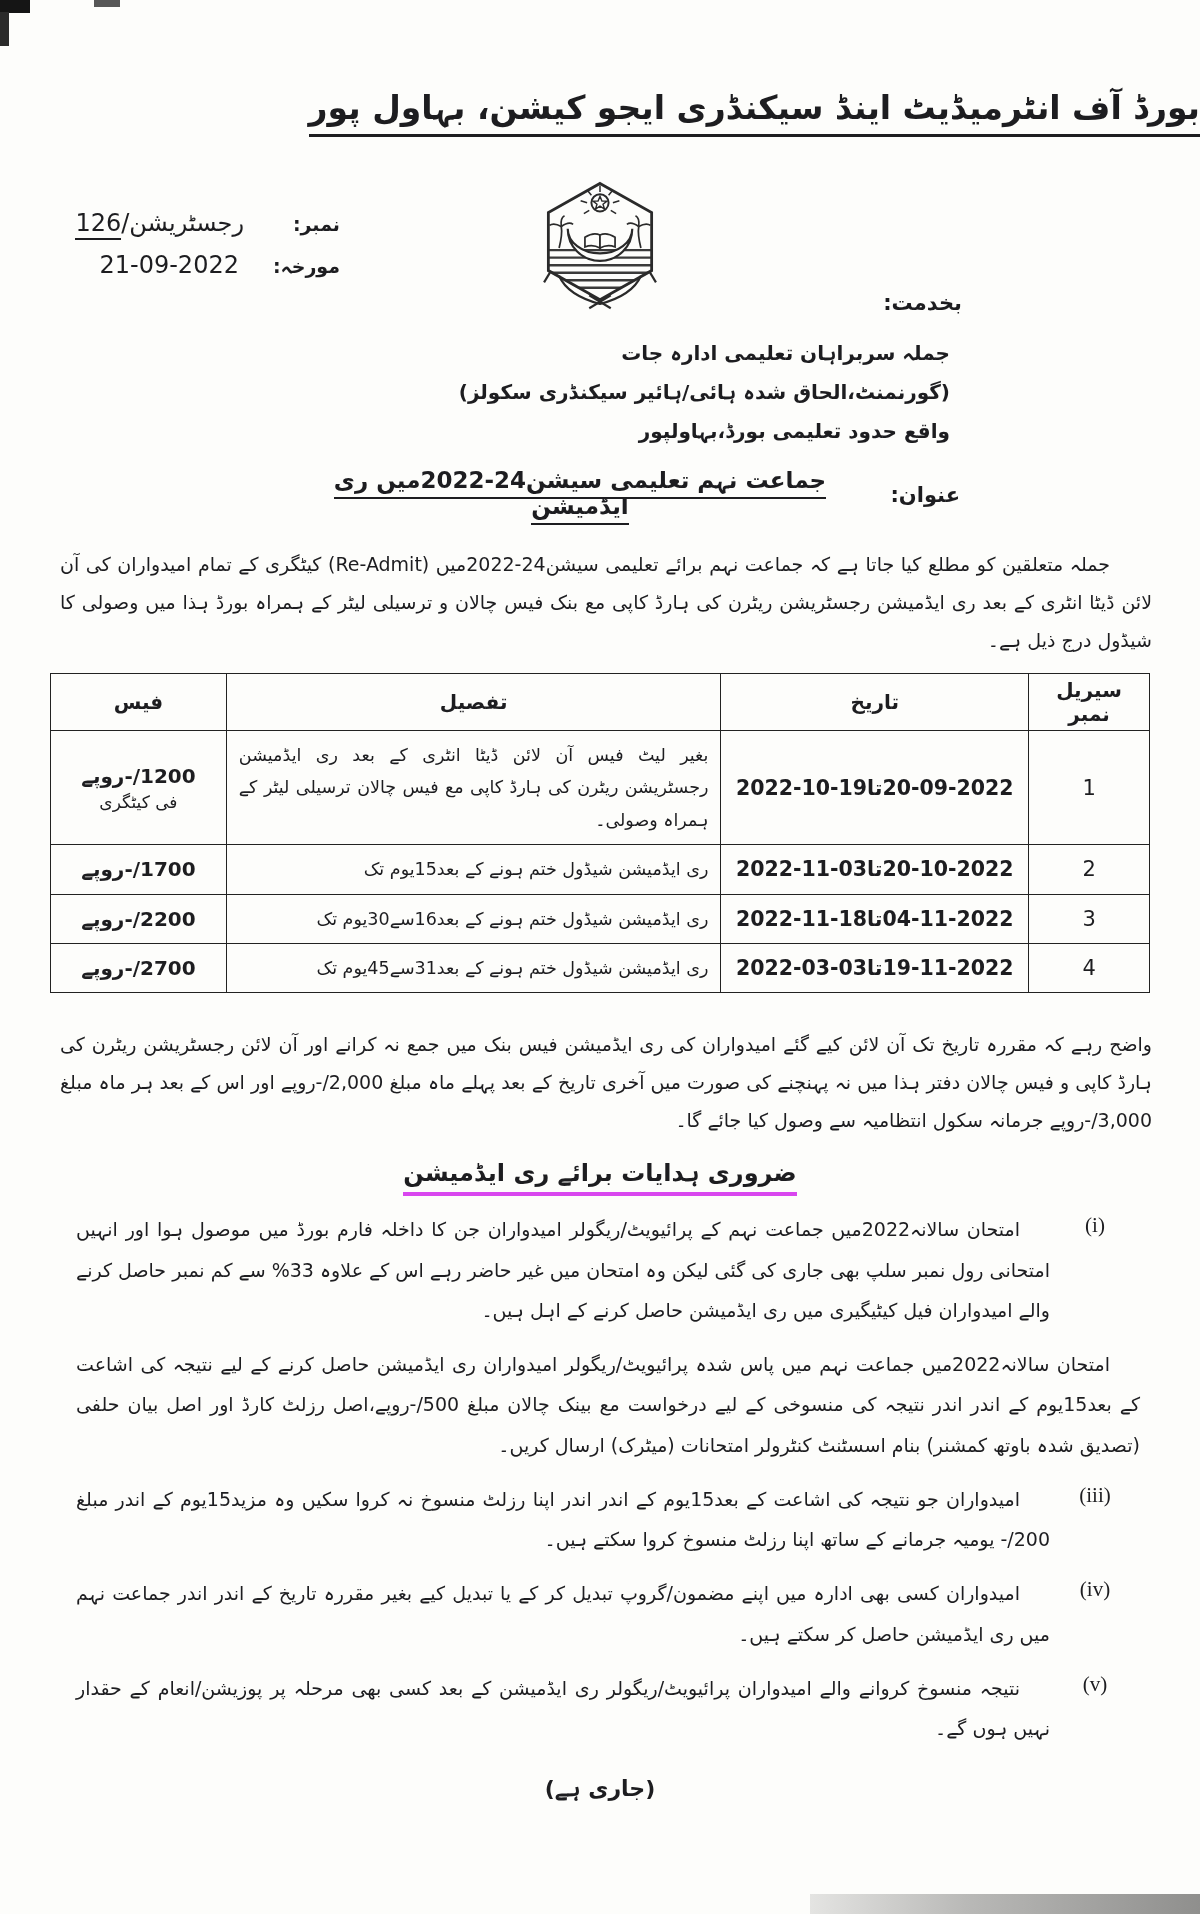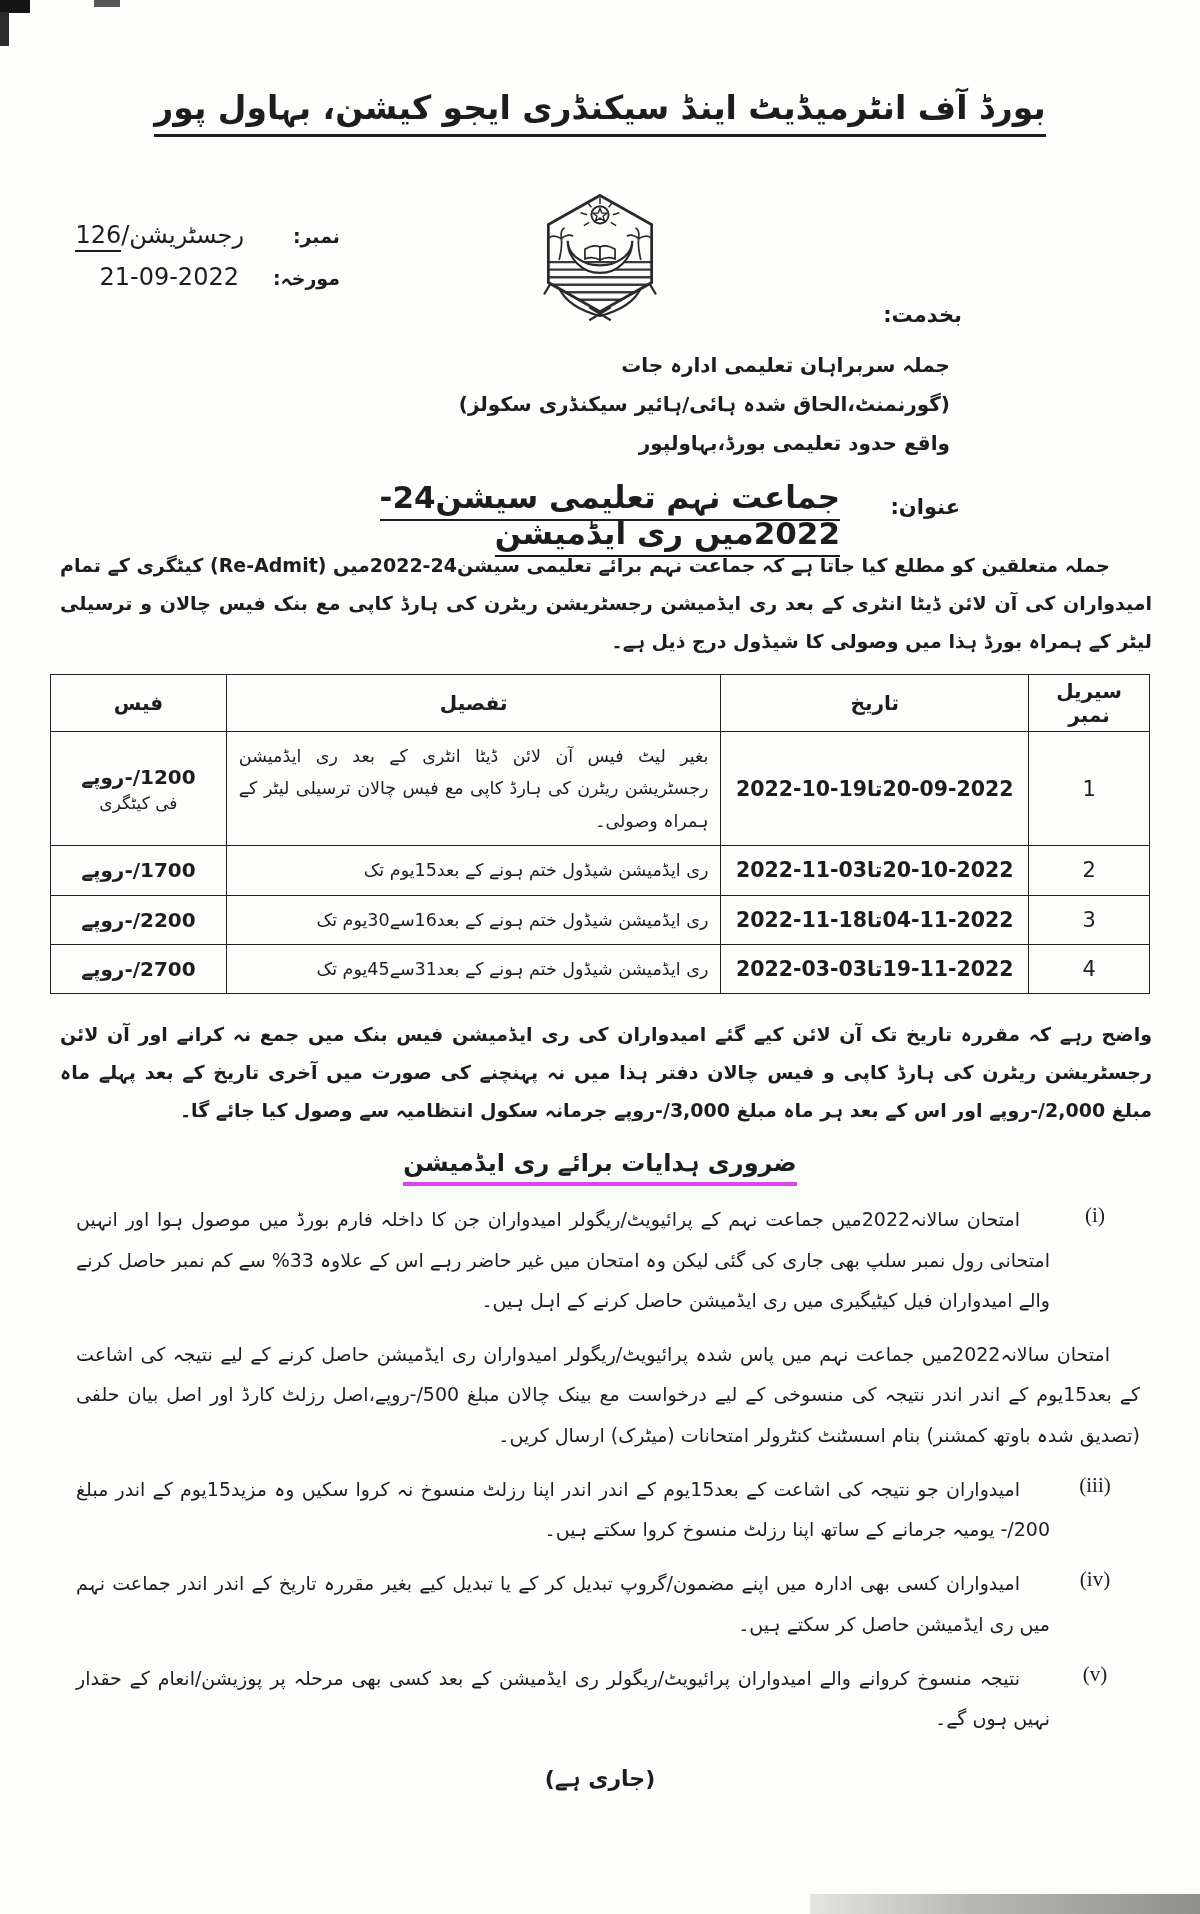--- a/index.html
+++ b/index.html
@@ -11,45 +11,45 @@
     padding-top:88px;
   }
   
   .mark-a { position:absolute; left:0; top:0; width:30px; height:13px; background:#151515; }
   .mark-a2 { position:absolute; left:0; top:12px; width:9px; height:34px; background:#2b2b2b; }
   .mark-b { position:absolute; left:94px; top:0; width:26px; height:7px; background:#3a3a3a; opacity:.85; }
   .scan-shadow { position:absolute; right:0; bottom:0; width:390px; height:20px;
                  background:linear-gradient(to left, #8f8f8d 0%, #b9b9b7 60%, #e4e4e2 100%); }
 
   
-  h1.doc-title { text-align:center; font-size:33px; font-weight:bold; letter-spacing:0; margin-bottom:32px; }
+  h1.doc-title { text-align:right; font-size:33px; font-weight:bold; letter-spacing:0; margin-bottom:20px; }
   h1.doc-title .u3 { border-bottom:3px solid #1d1d20; padding-bottom:7px; }
 
   
   .meta-row { position:relative; height:172px; }
   .meta-left { position:absolute; right:860px; left:90px; top:62px; font-size:19px; }
   .meta-line { display:flex; direction:rtl; justify-content:flex-start; gap:34px; margin-bottom:14px; align-items:baseline; }
   .meta-label { font-weight:bold; min-width:62px; }
   .meta-value { font-size:24px; }
   .u { border-bottom:2px solid #1d1d20; padding-bottom:1px; }
   .logo-wrap { position:absolute; left:50%; transform:translateX(-50%); top:30px; width:150px; height:142px; }
   .logo-wrap svg { width:100%; height:100%; }
   .addressee-label { position:absolute; right:238px; bottom:4px; font-weight:bold; font-size:21px; }
 
   
   .address-block { margin:15px 250px 0 0; text-align:right; font-weight:bold; font-size:20px; line-height:1.95; }
 
   
   .subject-row { position:relative; margin-top:16px; height:46px; }
   .subject-label { position:absolute; right:240px; top:16px; font-weight:bold; font-size:21px; }
-  .subject-title { position:absolute; right:360px; left:330px; font-weight:bold; font-size:31px; }
+  .subject-title { position:absolute; right:370px; left:330px; text-align:center; font-weight:bold; font-size:23px; }
   .subject-title span { border-bottom:2.5px solid #1d1d20; padding-bottom:4px; }
 
   
-  .para { margin:21px 48px 0 60px; font-size:19px; line-height:2.0; text-align:justify;font-weight:bold; }
+  .para { margin:32px 48px 0 60px; font-size:19px; line-height:2.0; text-align:justify; }
   .para.indent { text-indent:42px; }
 
   
   table.schedule { border-collapse:collapse; margin:14px 50px 0 50px; width:1100px; direction:rtl; }
   table.schedule th, table.schedule td { border:1.7px solid #222; }
   table.schedule th { font-size:20px; font-weight:bold; height:46px; padding:4px 8px; }
   .cell-serial { text-align:center; font-size:21px; padding:4px; }
   .cell-date { text-align:center; font-weight:bold; font-size:20.5px; white-space:nowrap; padding:4px 6px; letter-spacing:-0.3px; }
   .cell-detail { text-align:justify; font-size:17.5px; line-height:1.85; padding:8px 12px; }
   .cell-fee { text-align:center; padding:6px 8px; }

